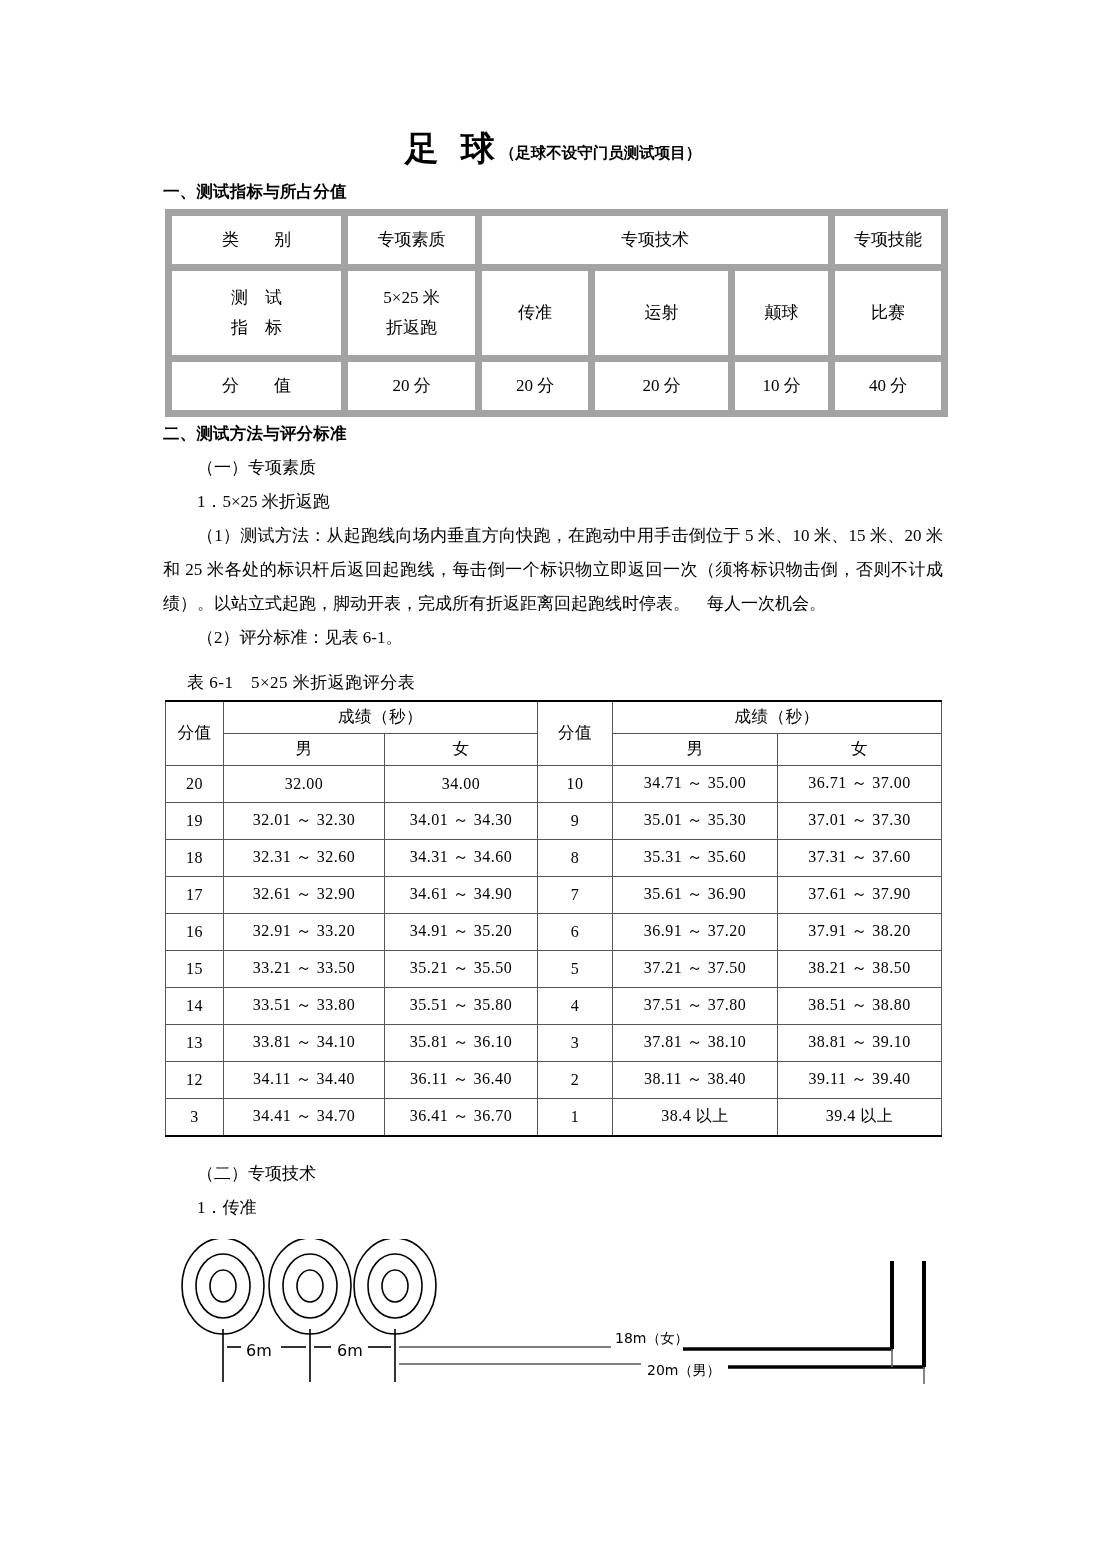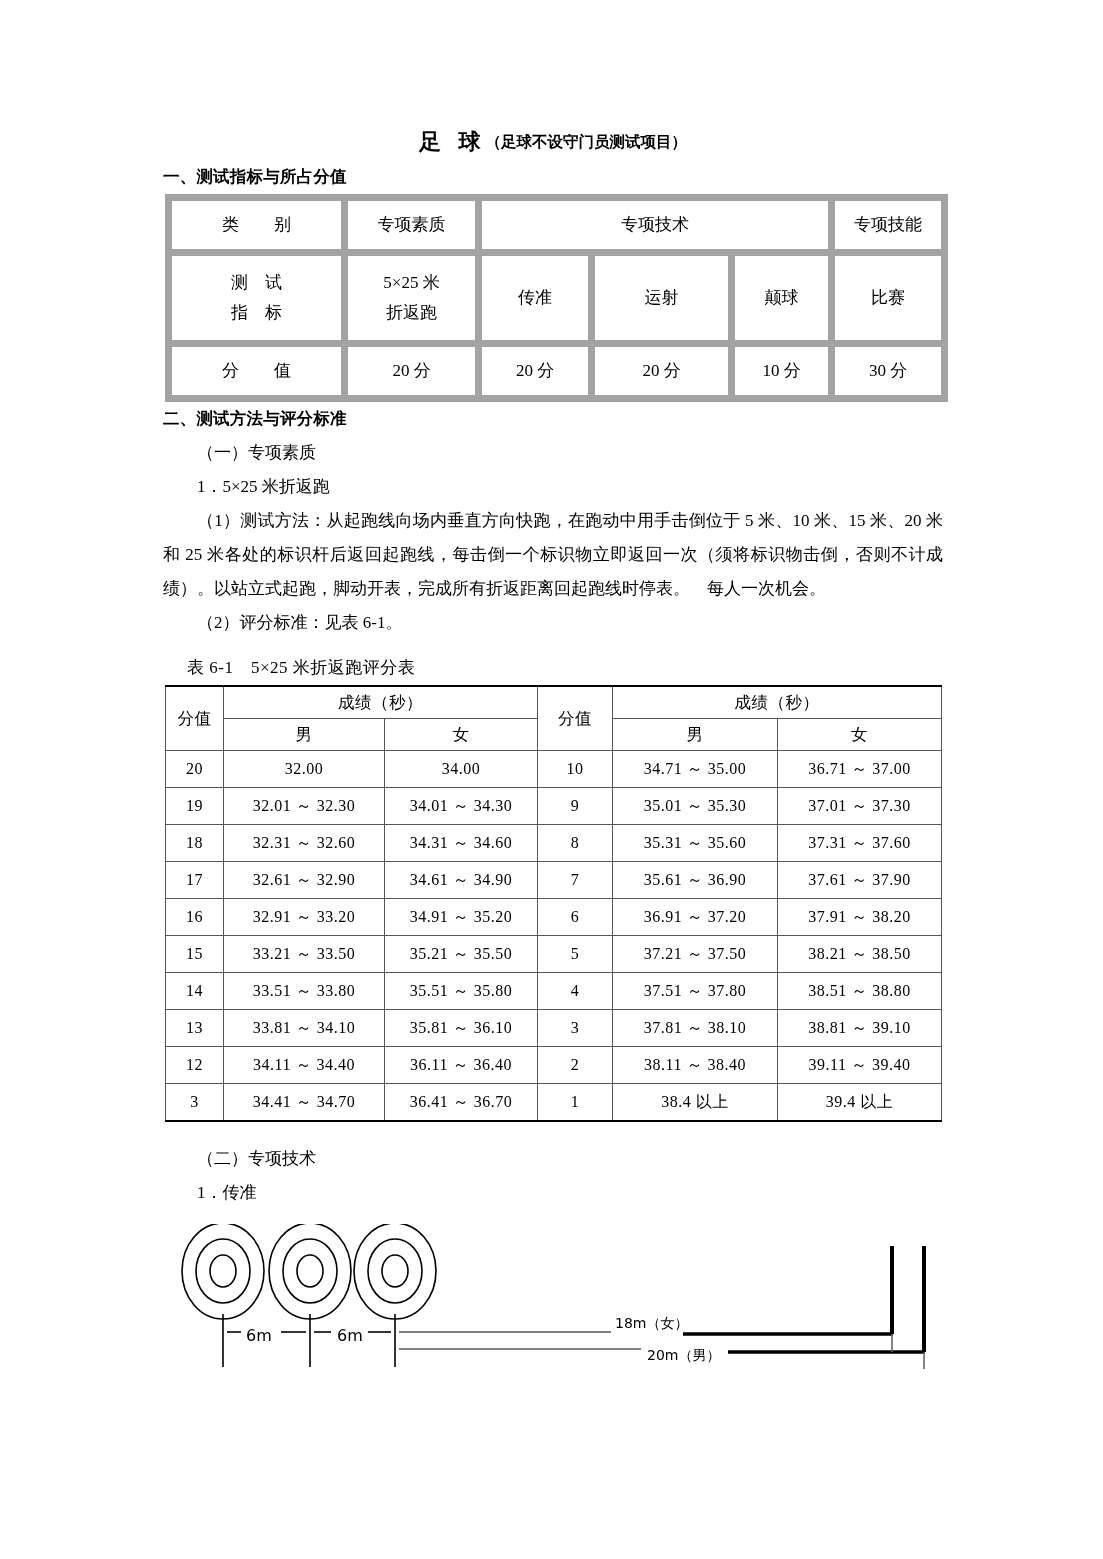--- a/index.html
+++ b/index.html
@@ -29,21 +29,21 @@
   
   .doc-title {
     text-align: center;
     margin-top: 128px;
     margin-bottom: 12px;
     line-height: 1.2;
     white-space: nowrap;
   }
   .doc-title .main {
     font-family: "DejaVu Serif", "Liberation Serif", serif;
-    font-size: 22px;
+    font-size: 34px;
     font-weight: bold;
     letter-spacing: 5px;
   }
   .doc-title .sub {
     font-family: "DejaVu Sans", "Liberation Sans", sans-serif;
     font-size: 15.5px;
     font-weight: bold;
     letter-spacing: 0px;
     position: relative;
     top: -2px;
@@ -177,21 +177,21 @@
           <td>运射</td>
           <td>颠球</td>
           <td>比赛</td>
         </tr>
         <tr class="r3">
           <td class="wide-letter">分　值</td>
           <td>20 分</td>
           <td>20 分</td>
           <td>20 分</td>
           <td>10 分</td>
-          <td>30 分</td>
+          <td>40 分</td>
         </tr>
       </tbody>
     </table>
 
     <div class="section-heading">二、测试方法与评分标准</div>
 
     <p class="para indent">（一）专项素质</p>
     <p class="para indent">1．5×25 米折返跑</p>
     <p class="para indent">（1）测试方法：从起跑线向场内垂直方向快跑，在跑动中用手击倒位于 5 米、10 米、15 米、20 米和 25 米各处的标识杆后返回起跑线，每击倒一个标识物立即返回一次（须将标识物击倒，否则不计成绩）。以站立式起跑，脚动开表，完成所有折返距离回起跑线时停表。　每人一次机会。</p>
     <p class="para indent">（2）评分标准：见表 6-1。</p>

